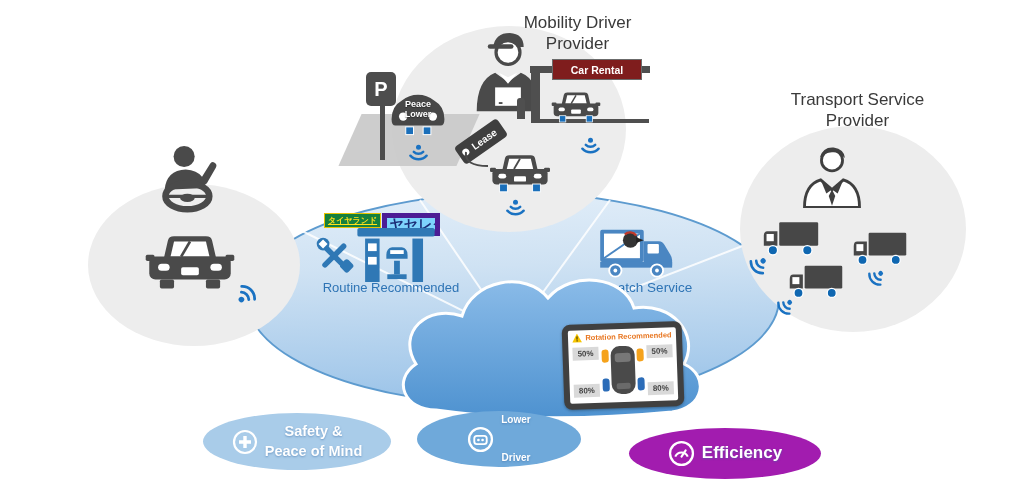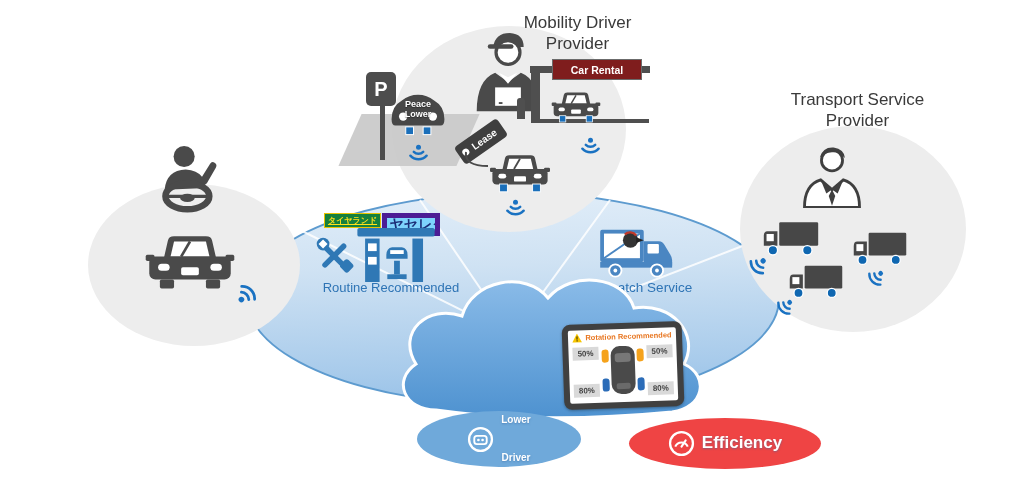--- a/index.html
+++ b/index.html
@@ -56,21 +56,21 @@
   .tab-car .glass{position:absolute;left:4px;top:7px;width:16px;height:9px;background:#777;border-radius:3px;}
   .tab-car .rglass{position:absolute;left:5px;bottom:5px;width:14px;height:6px;background:#6a6a6a;border-radius:2px;}
   .tire{position:absolute;width:7px;height:13px;border-radius:3px;}
   .tire.f{background:#f5a21b;top:3px;}
   .tire.r{background:#2b6cb8;bottom:3px;}
   
   .bubble{border-radius:50%;display:flex;align-items:center;justify-content:center;gap:7px;color:#fff;font-weight:bold;
     text-shadow:0 1px 2px rgba(60,110,165,.55);}
   .b-safety{left:203px;top:413px;width:188px;height:57px;background:#a9cce9;}
   .b-costs{left:417px;top:411px;width:164px;height:56px;background:#6fa9da;}
-  .b-eff{left:629px;top:418px;width:192px;height:51px;background:#ef4444;}
+  .b-eff{left:629px;top:428px;width:192px;height:51px;background:#a21caf;}
   .b-lines{display:flex;flex-direction:column;align-items:center;line-height:1.35;}
   .b-safety .b-lines{font-size:14.5px;}
   .b-costs .b-lines{font-size:10px;line-height:1.45;gap:24px;}
   .b-eff .b-lines{font-size:17px;}
   .wifi{transform-origin:center;}
 </style>
 </head>
 <body>
 
 <div id="stage">
@@ -338,20 +338,30 @@
         <div class="glass"></div>
         <div class="rglass"></div>
         <div class="tire f" style="left:-9px;"></div>
         <div class="tire f" style="right:-9px;"></div>
         <div class="tire r" style="left:-9px;"></div>
         <div class="tire r" style="right:-9px;"></div>
       </div>
     </div>
   </div>
 
+  <div class="abs bubble b-safety">
+    <svg width="26" height="26" viewBox="0 0 26 26">
+      <circle cx="13" cy="13" r="11" fill="none" stroke="#fff" stroke-width="2.2"></circle>
+      <path d="M13 7 V19 M7 13 H19" stroke="#fff" stroke-width="3.4"></path>
+    </svg>
+    <div class="b-lines">
+      <span>Safety &amp;</span>
+      <span>Peace of Mind</span>
+    </div>
+  </div>
 
   <div class="abs bubble b-costs">
     <svg width="27" height="27" viewBox="0 0 26 26">
       <circle cx="13" cy="13" r="11" fill="none" stroke="#fff" stroke-width="2.2"></circle>
       <rect x="7" y="9.5" width="12" height="8" rx="2.5" fill="none" stroke="#fff" stroke-width="1.8"></rect>
       <circle cx="11" cy="13.5" r="1.3" fill="#fff"></circle>
       <circle cx="15" cy="13.5" r="1.3" fill="#fff"></circle>
     </svg>
     <div class="b-lines">
       <span>Lower</span>

